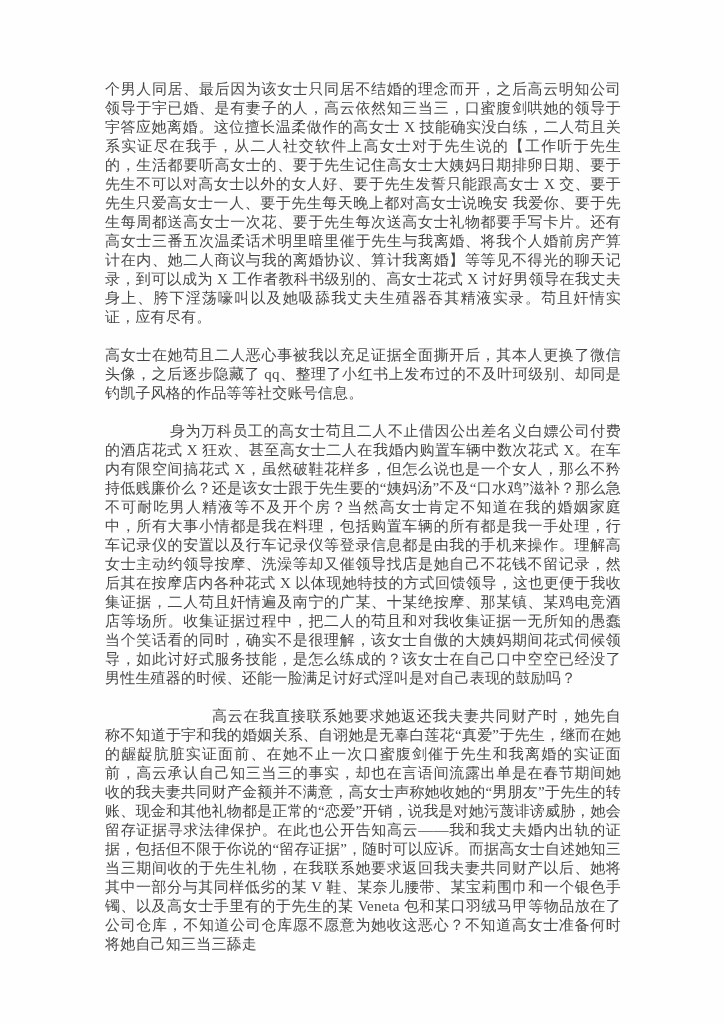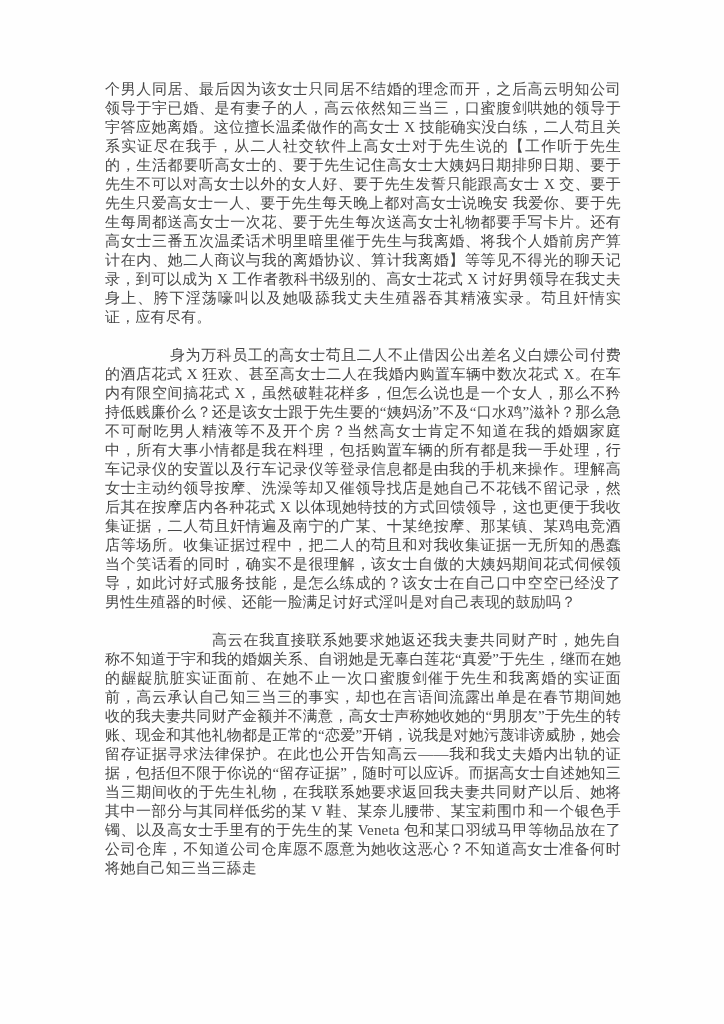--- a/index.html
+++ b/index.html
@@ -46,16 +46,17 @@
   .indent-large {
     text-indent: 107px;
   }
 </style>
 </head>
 <body>
 
 <div class="page">
   <div class="text-block">
     <p class="para">个男人同居、最后因为该女士只同居不结婚的理念而开，之后高云明知公司领导于宇已婚、是有妻子的人，高云依然知三当三，口蜜腹剑哄她的领导于宇答应她离婚。这位擅长温柔做作的高女士 X 技能确实没白练，二人苟且关系实证尽在我手，从二人社交软件上高女士对于先生说的【工作听于先生的，生活都要听高女士的、要于先生记住高女士大姨妈日期排卵日期、要于先生不可以对高女士以外的女人好、要于先生发誓只能跟高女士 X 交、要于先生只爱高女士一人、要于先生每天晚上都对高女士说晚安 我爱你、要于先生每周都送高女士一次花、要于先生每次送高女士礼物都要手写卡片。还有高女士三番五次温柔话术明里暗里催于先生与我离婚、将我个人婚前房产算计在内、她二人商议与我的离婚协议、算计我离婚】等等见不得光的聊天记录，到可以成为 X 工作者教科书级别的、高女士花式 X 讨好男领导在我丈夫身上、胯下淫荡嚎叫以及她吸舔我丈夫生殖器吞其精液实录。苟且奸情实证，应有尽有。</p>
+    <p class="para">高女士在她苟且二人恶心事被我以充足证据全面撕开后，其本人更换了微信头像，之后逐步隐藏了 qq、整理了小红书上发布过的不及叶珂级别、却同是钓凯子风格的作品等等社交账号信息。</p>
     <p class="para indent-medium">身为万科员工的高女士苟且二人不止借因公出差名义白嫖公司付费的酒店花式 X 狂欢、甚至高女士二人在我婚内购置车辆中数次花式 X。在车内有限空间搞花式 X，虽然破鞋花样多，但怎么说也是一个女人，那么不矜持低贱廉价么？还是该女士跟于先生要的“姨妈汤”不及“口水鸡”滋补？那么急不可耐吃男人精液等不及开个房？当然高女士肯定不知道在我的婚姻家庭中，所有大事小情都是我在料理，包括购置车辆的所有都是我一手处理，行车记录仪的安置以及行车记录仪等登录信息都是由我的手机来操作。理解高女士主动约领导按摩、洗澡等却又催领导找店是她自己不花钱不留记录，然后其在按摩店内各种花式 X 以体现她特技的方式回馈领导，这也更便于我收集证据，二人苟且奸情遍及南宁的广某、十某绝按摩、那某镇、某鸡电竞酒店等场所。收集证据过程中，把二人的苟且和对我收集证据一无所知的愚蠢当个笑话看的同时，确实不是很理解，该女士自傲的大姨妈期间花式伺候领导，如此讨好式服务技能，是怎么练成的？该女士在自己口中空空已经没了男性生殖器的时候、还能一脸满足讨好式淫叫是对自己表现的鼓励吗？</p>
     <p class="para indent-large">高云在我直接联系她要求她返还我夫妻共同财产时，她先自称不知道于宇和我的婚姻关系、自诩她是无辜白莲花“真爱”于先生，继而在她的龌龊肮脏实证面前、在她不止一次口蜜腹剑催于先生和我离婚的实证面前，高云承认自己知三当三的事实，却也在言语间流露出单是在春节期间她收的我夫妻共同财产金额并不满意，高女士声称她收她的“男朋友”于先生的转账、现金和其他礼物都是正常的“恋爱”开销，说我是对她污蔑诽谤威胁，她会留存证据寻求法律保护。在此也公开告知高云——我和我丈夫婚内出轨的证据，包括但不限于你说的“留存证据”，随时可以应诉。而据高女士自述她知三当三期间收的于先生礼物，在我联系她要求返回我夫妻共同财产以后、她将其中一部分与其同样低劣的某 V 鞋、某奈儿腰带、某宝莉围巾和一个银色手镯、以及高女士手里有的于先生的某 Veneta 包和某口羽绒马甲等物品放在了公司仓库，不知道公司仓库愿不愿意为她收这恶心？不知道高女士准备何时将她自己知三当三舔走</p>
   </div>
 </div>
 
 </body></html>

